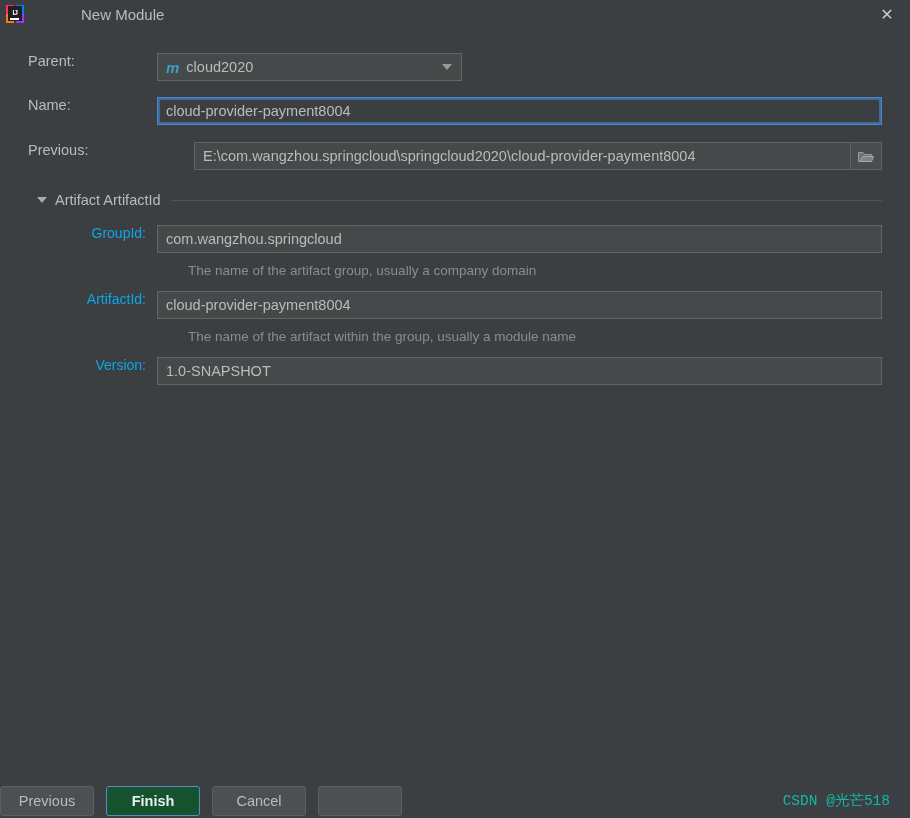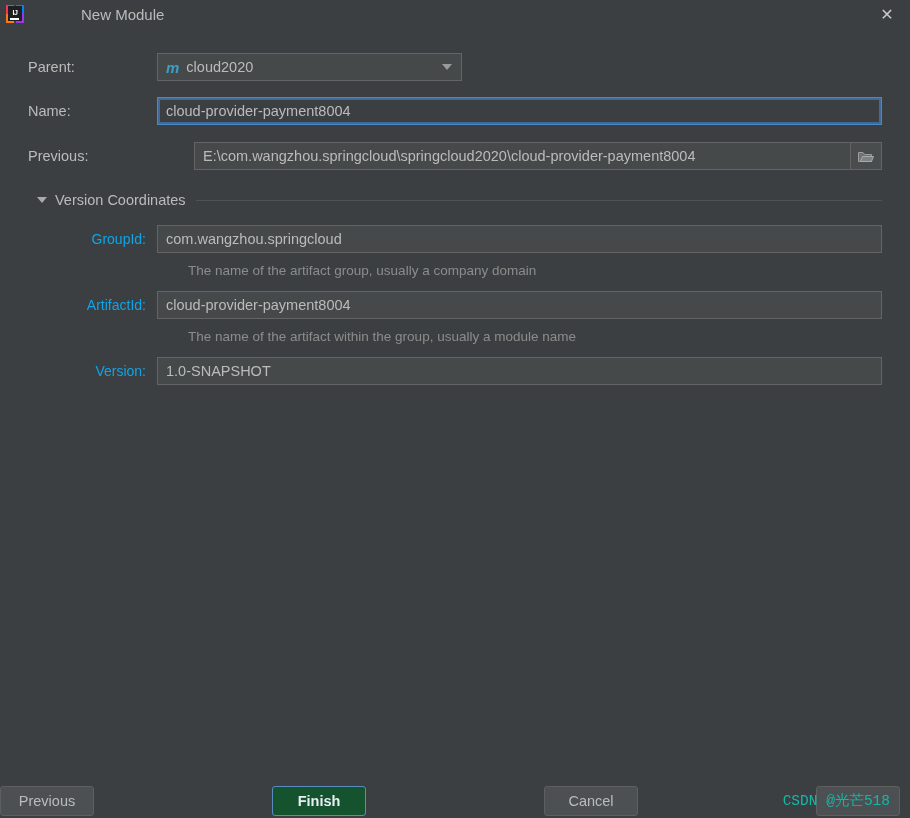--- a/index.html
+++ b/index.html
@@ -75,21 +75,20 @@
   }
 
   
   .form {
     position: relative;
     padding: 0 28px 0 28px;
   }
 
   .row {
     display: flex;
-    align-items: center;
     position: relative;
   }
 
   .lbl-left {
     width: 129px;
     flex: 0 0 auto;
     font-size: 14.5px;
     color: #bbbbbb;
   }
   .lbl-right {
@@ -202,21 +201,21 @@
     padding-left: 160px;
   }
 
   
   .buttons {
     position: absolute;
     left: 0;
     top: 786px;
     width: 910px;
     display: flex;
-    justify-content: space-between;
+    justify-content: flex-start;
     align-items: center;
     padding-right: 10px;
     gap: 12px;
   }
   .btn {
     height: 30px;
     min-width: 94px;
     padding: 0 16px;
     background: #4c5052;
     border: 1px solid #5e6060;
@@ -292,21 +291,21 @@
         <svg width="16" height="13" viewBox="0 0 16 13">
           <path d="M0.5 2.5 L0.5 11.5 L13.5 11.5 L13.5 4.5 L6.5 4.5 L5 2.5 Z" fill="#6e7274" stroke="#9a9d9e" stroke-width="1"></path>
           <path d="M2.5 11.5 L4.5 6.5 L15.5 6.5 L13.5 11.5 Z" fill="#7e8284" stroke="#a7aaab" stroke-width="1"></path>
         </svg>
       </div>
     </div>
   </div>
 
   <div class="section-hdr" style="margin-top:22px;">
     <div class="tri"></div>
-    <div class="section-title">Version Coordinates</div>
+    <div class="section-title">Artifact ArtifactId</div>
     <div class="sep-line"></div>
   </div>
 
   <div class="row" style="margin-top:17px;">
     <div class="lbl-right">GroupId:</div>
     <div class="field wide">com.wangzhou.springcloud</div>
   </div>
   <div class="hint" style="margin-top:10px;">The name of the artifact group, usually a company domain</div>
 
   <div class="row" style="margin-top:13px;">

